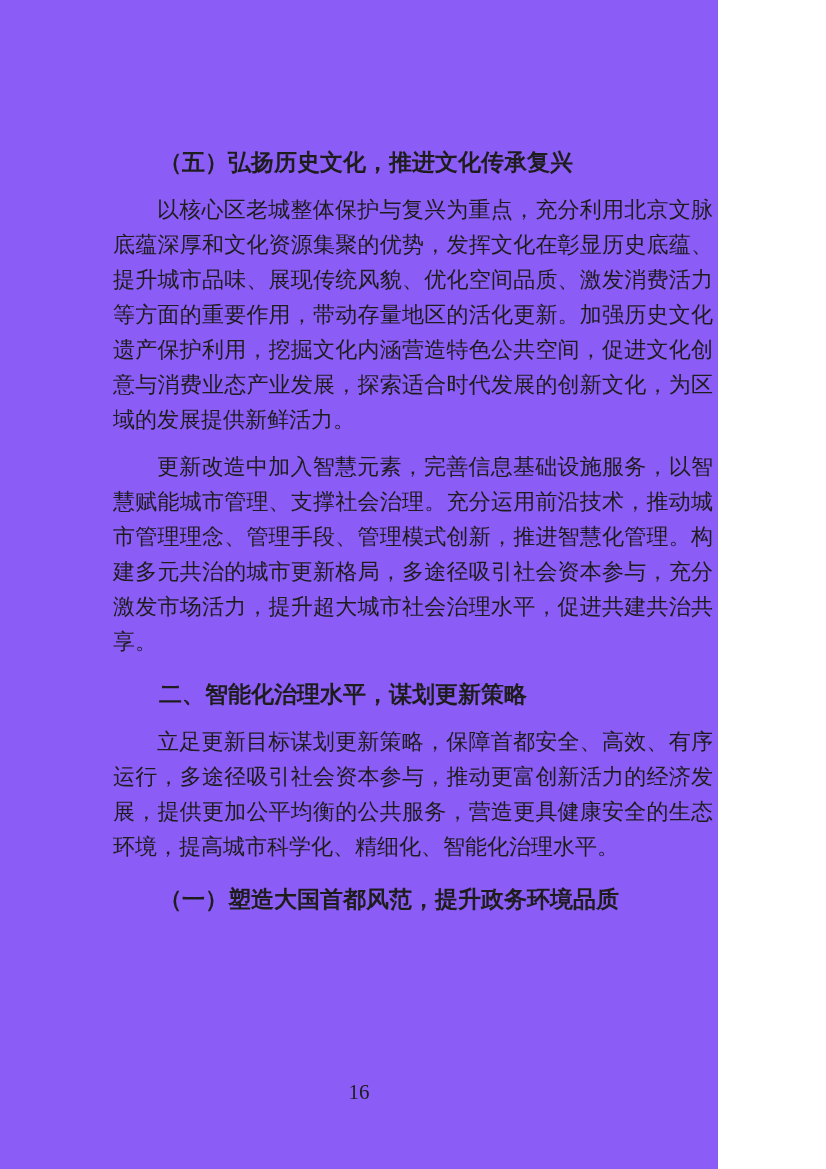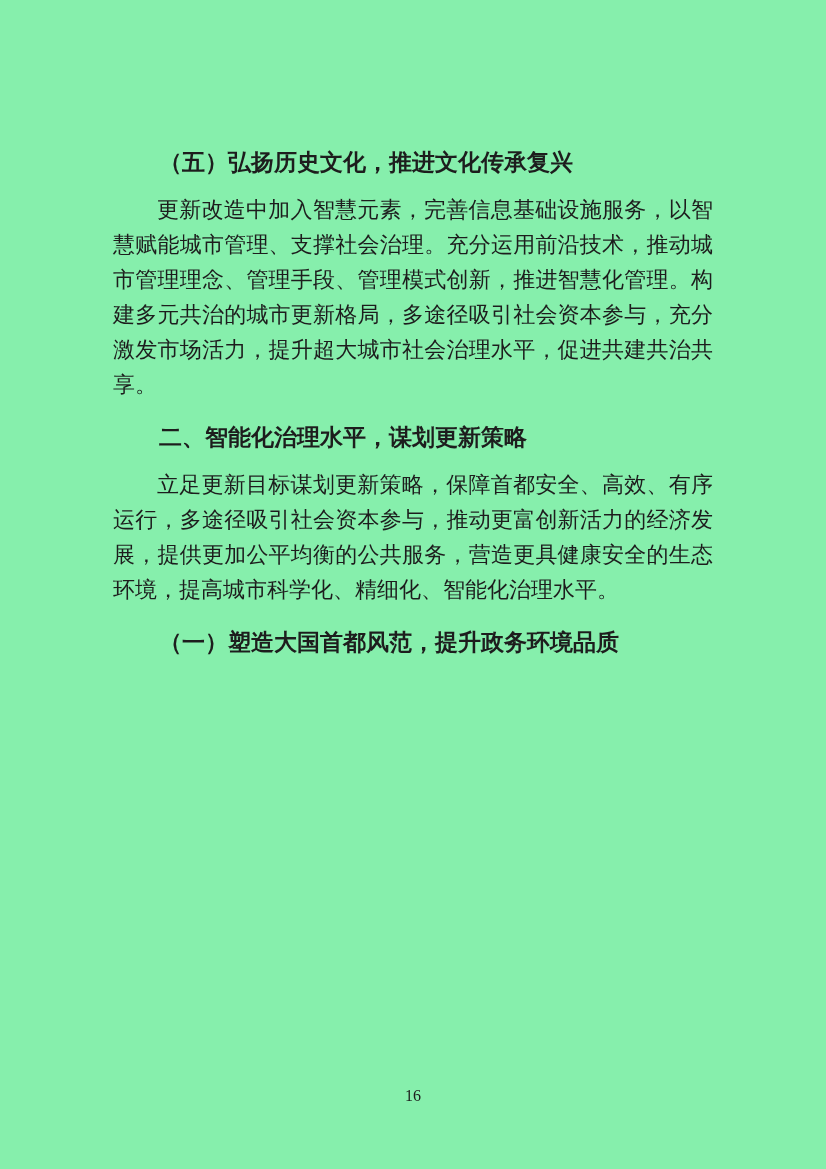--- a/index.html
+++ b/index.html
@@ -2,23 +2,23 @@
 <html><head>
 <meta charset="utf-8">
 <style>
   html, body {
     margin: 0;
     padding: 0;
     background: #ffffff;
   }
   .page {
     position: relative;
-    width: 826px;
+    width: 718px;
     height: 1169px;
-    background: #86efac;
+    background: #8b5cf6;
     color: #1d1d1d;
     overflow: hidden;
   }
   .content {
     position: absolute;
     left: 113px;
     top: 145px;
     width: 600px;
   }
   .para {
@@ -49,29 +49,30 @@
   .content > :first-child {
     margin-top: 0;
   }
   .footer {
     position: absolute;
     left: 0;
     right: 0;
     bottom: 64px;
     text-align: center;
     font-family: "Liberation Serif", serif;
-    font-size: 16px;
+    font-size: 21px;
     color: #1d1d1d;
   }
 </style>
 </head>
 <body>
 
 <div class="page">
   <div class="content">
     <h3 class="h-kai">（五）弘扬历史文化，推进文化传承复兴</h3>
+    <p class="para">以核心区老城整体保护与复兴为重点，充分利用北京文脉底蕴深厚和文化资源集聚的优势，发挥文化在彰显历史底蕴、提升城市品味、展现传统风貌、优化空间品质、激发消费活力等方面的重要作用，带动存量地区的活化更新。加强历史文化遗产保护利用，挖掘文化内涵营造特色公共空间，促进文化创意与消费业态产业发展，探索适合时代发展的创新文化，为区域的发展提供新鲜活力。</p>
     <p class="para">更新改造中加入智慧元素，完善信息基础设施服务，以智慧赋能城市管理、支撑社会治理。充分运用前沿技术，推动城市管理理念、管理手段、管理模式创新，推进智慧化管理。构建多元共治的城市更新格局，多途径吸引社会资本参与，充分激发市场活力，提升超大城市社会治理水平，促进共建共治共享。</p>
     <h2 class="h-hei">二、智能化治理水平，谋划更新策略</h2>
     <p class="para">立足更新目标谋划更新策略，保障首都安全、高效、有序运行，多途径吸引社会资本参与，推动更富创新活力的经济发展，提供更加公平均衡的公共服务，营造更具健康安全的生态环境，提高城市科学化、精细化、智能化治理水平。</p>
     <h3 class="h-kai">（一）塑造大国首都风范，提升政务环境品质</h3>
   </div>
   <div class="footer">16</div>
 </div>
 
 </body></html>

